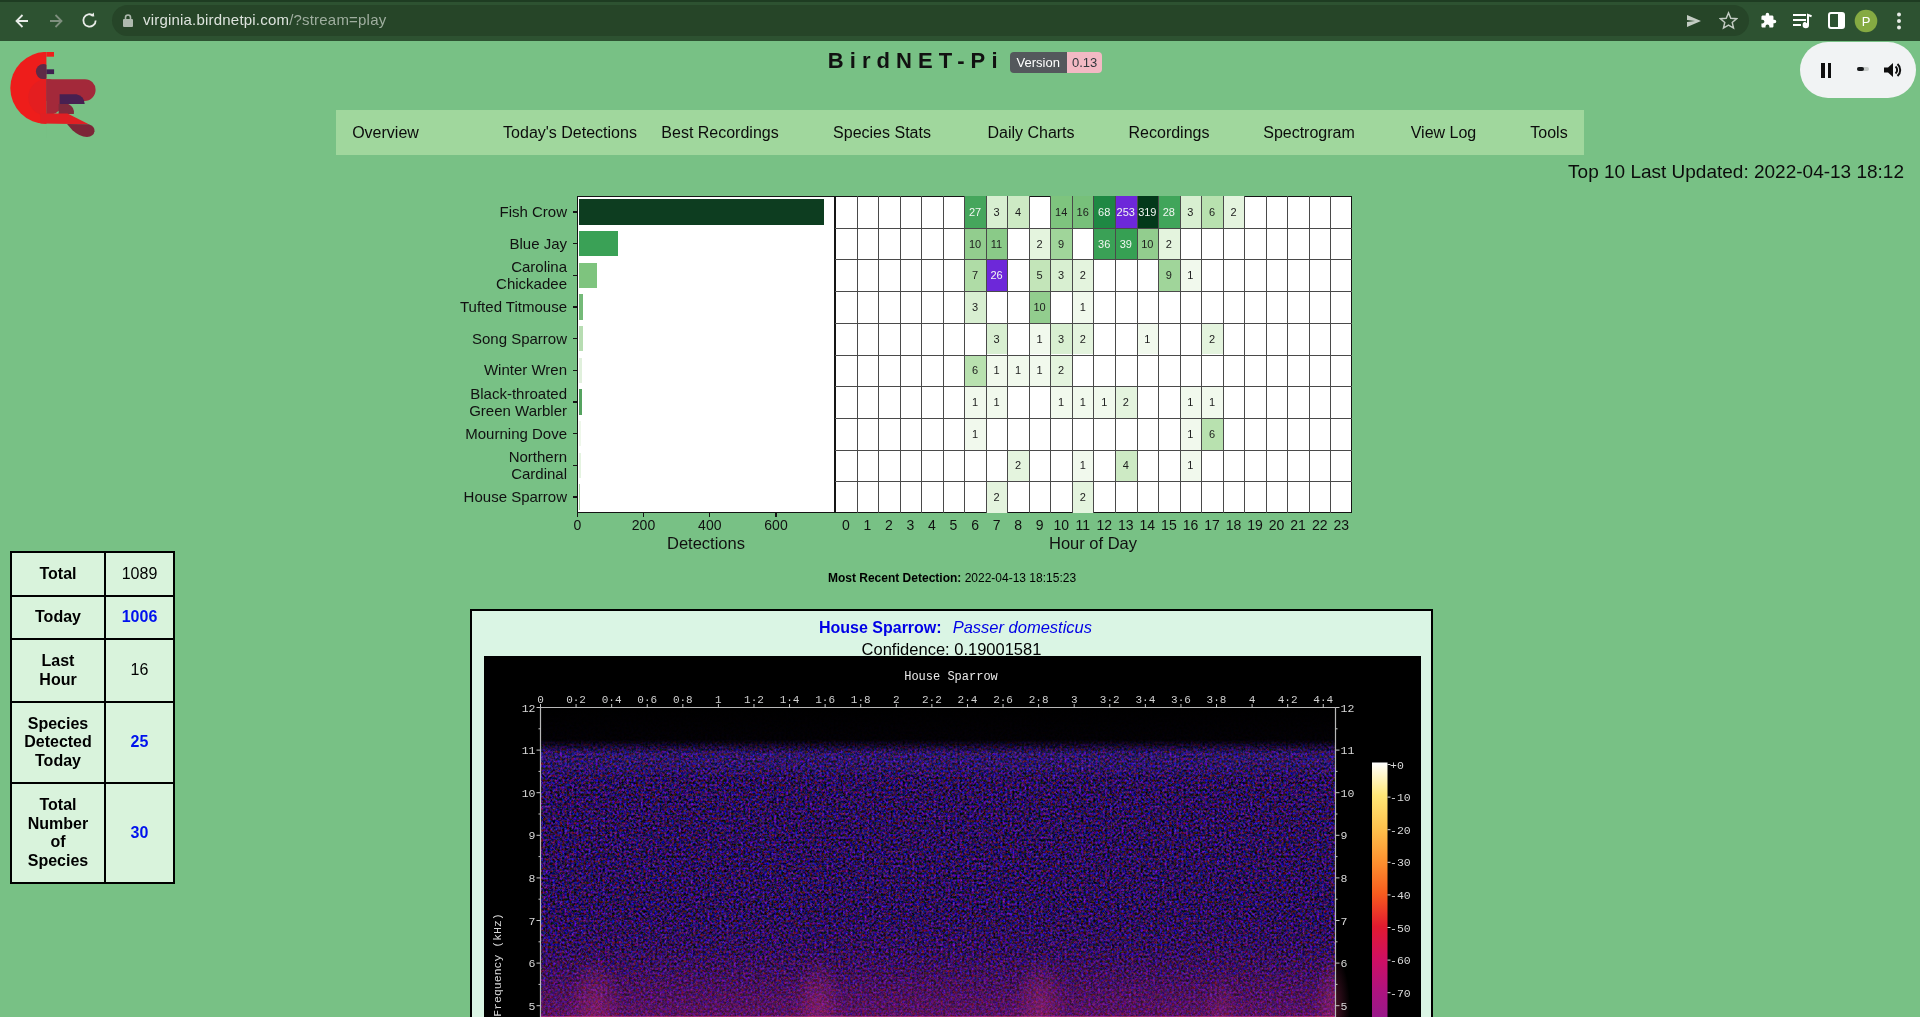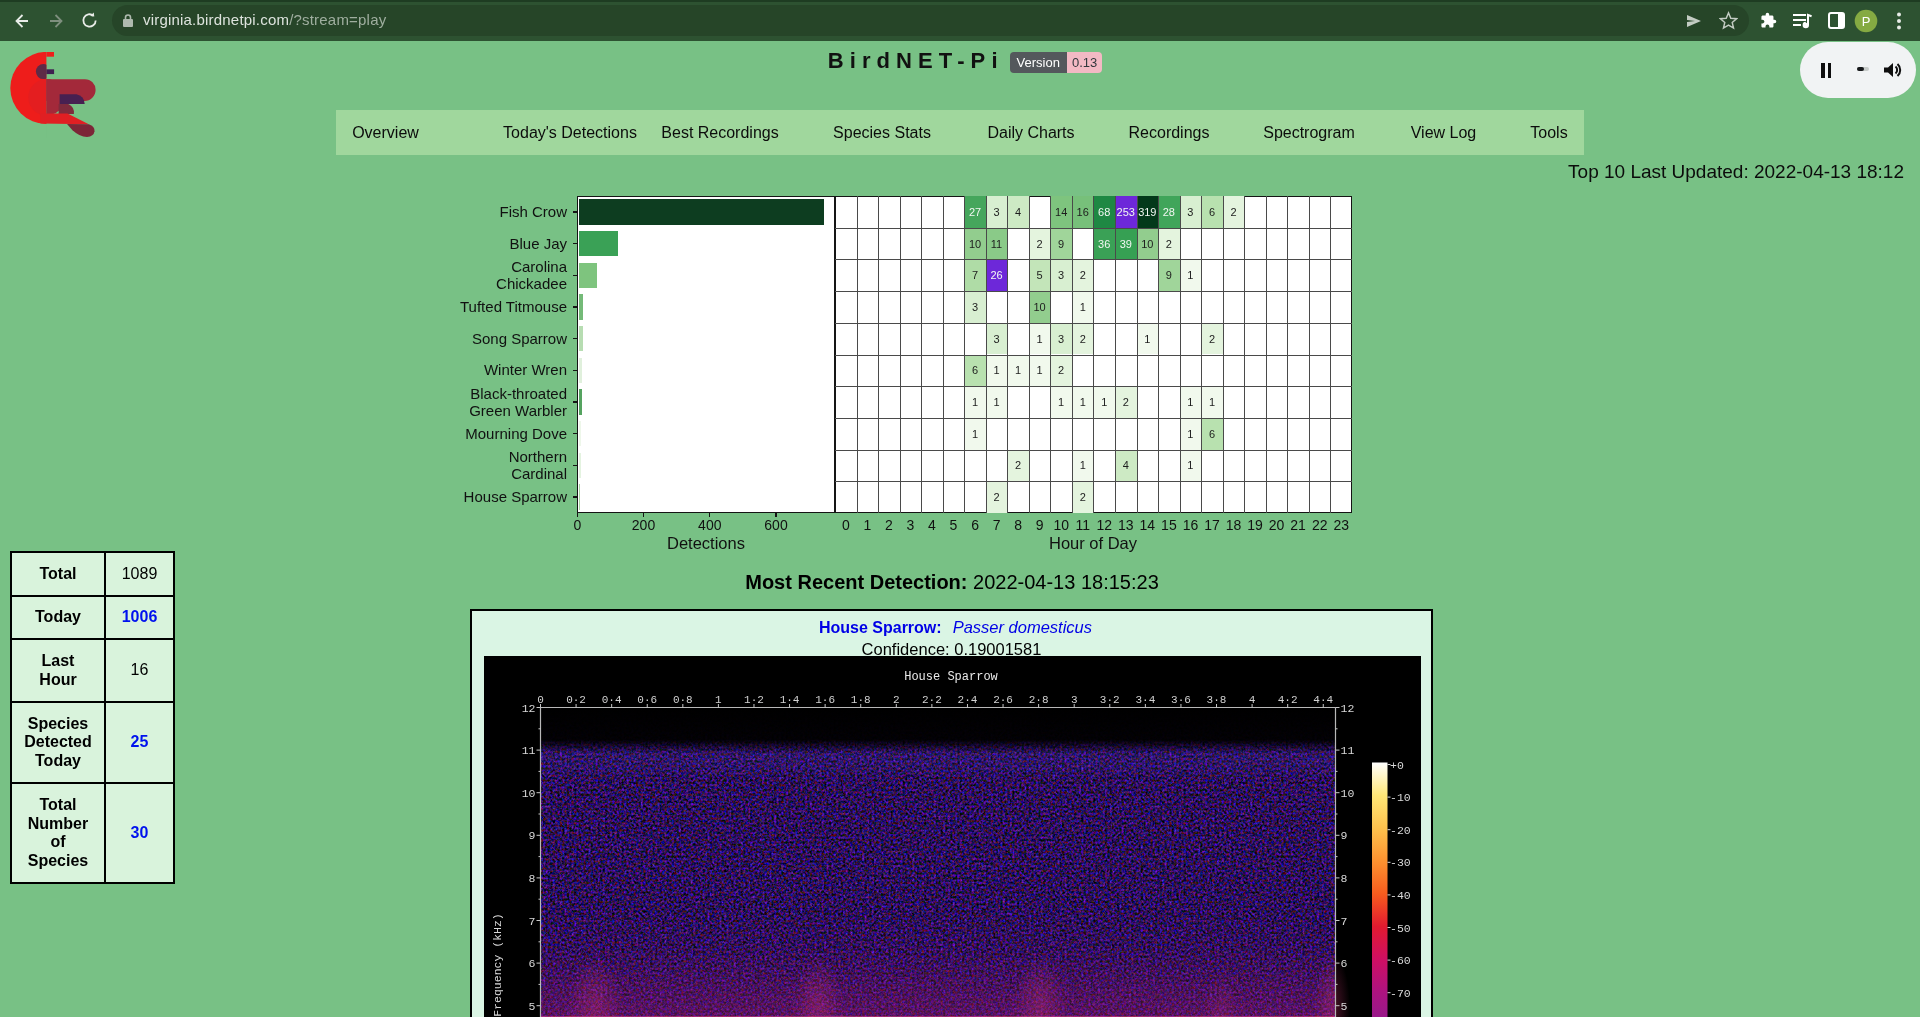--- a/index.html
+++ b/index.html
@@ -39,21 +39,21 @@
 .hlab{position:absolute;top:517px;font-size:14px;color:#111;transform:translateX(-50%);}
 #hodlab{position:absolute;left:1093px;top:534px;transform:translateX(-50%);font-size:16.5px;color:#111;}
 
 #stats{position:absolute;left:10px;top:551px;border-collapse:collapse;}
 #stats td{border:2px solid #000;background:#d9f3dc;text-align:center;vertical-align:middle;
   font-size:16px;line-height:18.5px;color:#000;padding:0 4px;}
 #stats td.h{font-weight:bold;width:68px;padding:0 12px;}
 #stats td.v{width:43px;padding:0 12px;}
 #stats .blue{color:#0011ee;font-weight:bold;}
 
-#recent{position:absolute;left:0;top:571px;width:1904px;text-align:center;font-size:20px;color:#000;}
+#recent{position:absolute;left:0;top:571px;width:1904px;text-align:center;font-size:12px;color:#000;}
 #box{position:absolute;left:470px;top:609px;width:963px;height:420px;background:#daf5e4;border:2px solid #000;box-sizing:border-box;}
 #boxh1{position:absolute;left:4px;top:6.5px;width:959px;text-align:center;font-size:16px;color:#0000e6;font-weight:bold;}
 #boxh1 i{font-weight:normal;font-style:italic;margin-left:11px;font-size:16.5px;}
 #boxh2{position:absolute;left:0;top:28.5px;width:959px;text-align:center;font-size:16.5px;color:#000;}
 #spect{position:absolute;left:12px;top:45px;width:937px;height:366px;background:#000;}
 </style>
 </head>
 <body>
 
 <div id="toolbar">

